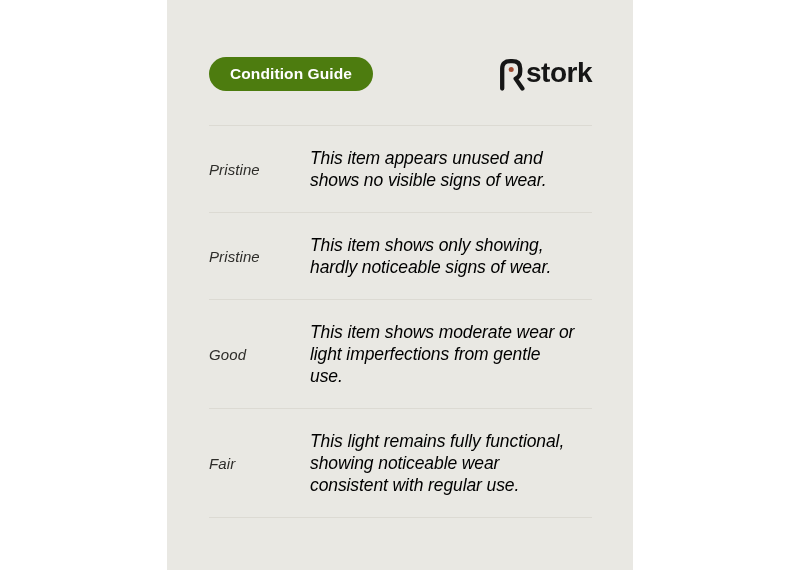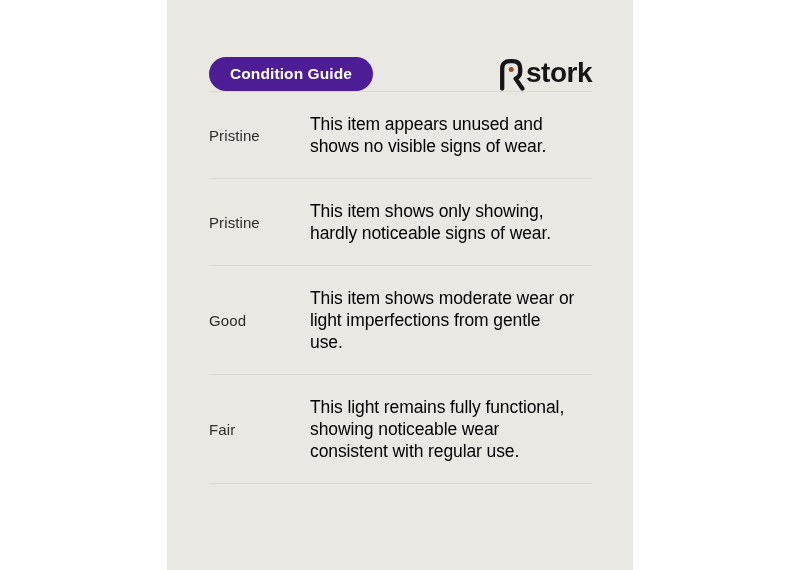--- a/index.html
+++ b/index.html
@@ -27,21 +27,21 @@
     align-items: center;
     justify-content: space-between;
     height: 34px;
   }
   .badge {
     display: inline-flex;
     align-items: center;
     justify-content: center;
     height: 34px;
     padding: 0 21px;
-    background: #4c1d95;
+    background: #4d7c0f;
     color: #ffffff;
     border-radius: 999px;
     font-size: 15.5px;
     font-weight: 700;
     letter-spacing: 0.1px;
     white-space: nowrap;
   }
   .brand {
     display: flex;
     align-items: center;
@@ -49,20 +49,22 @@
   .brand-icon { display: block; }
   .brand-word {
     font-size: 28px;
     font-weight: 600;
     color: #161616;
     letter-spacing: -0.5px;
     line-height: 1;
     padding-bottom: 2px;
   }
   .cond-table {
+    margin-top: 34px;
+    font-style: italic;
   }
   .divider {
     height: 1px;
     background: #dcdad3;
     width: 100%;
   }
   .cond-row {
     display: flex;
     align-items: center;
     padding: 21px 0;

